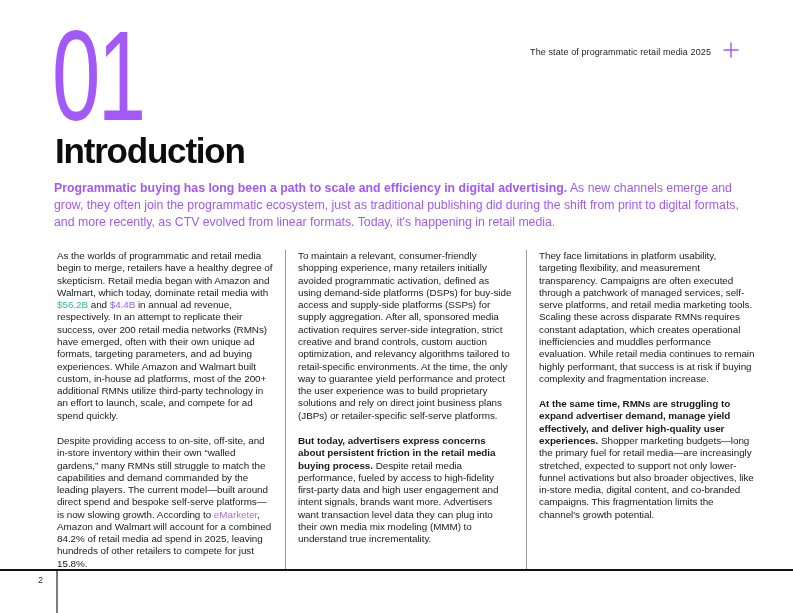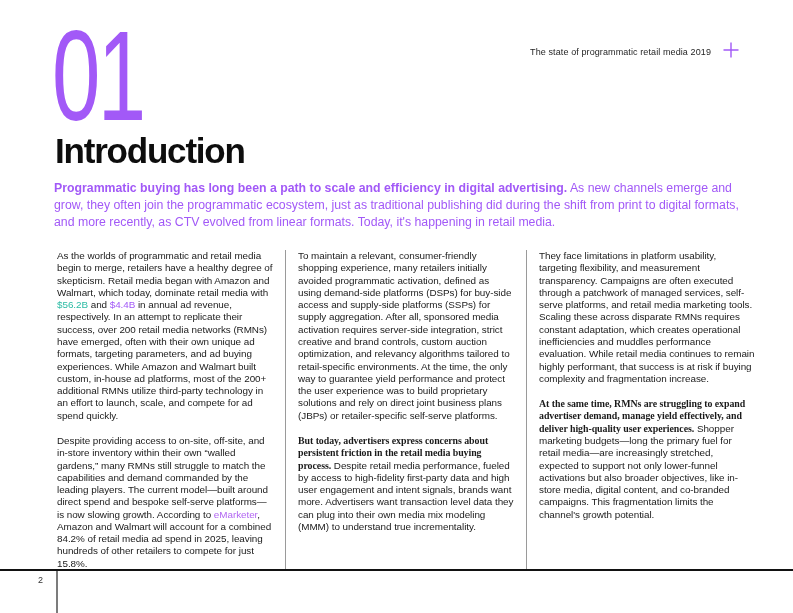--- a/index.html
+++ b/index.html
@@ -38,34 +38,34 @@
   .cols{
     position:absolute;left:57px;top:250px;width:698px;height:319px;
     display:flex;
   }
   .col{width:216px;flex:none;font-size:9.9px;line-height:1.24;letter-spacing:-0.05px;color:#1a1a1a;}
   .col p{margin:0 0 13px 0;}
   .vdiv{width:1px;flex:none;background:#9a9a9a;margin:0 12px;height:100%;}
   .val-teal{color:#2bbba4;}
   .val-purple{color:#a259f7;}
   .link{color:#b266f2;text-decoration:none;cursor:pointer;}
-  .bold-lead{font-weight:700;font-family:Liberation Serif, serif;}
+  .bold-lead{font-weight:700;}
 
   
   .footer-rule{position:absolute;left:0;top:569px;width:793px;height:2px;background:#121212;}
   .page-number{position:absolute;left:38px;top:575px;font-size:9px;color:#333;}
   .footer-tick{position:absolute;left:56px;top:571px;width:2px;height:42px;background:#7c7c7c;}
 </style>
 </head>
 <body>
 
 <div class="page">
 
   <div class="header">
-    <span class="header-title">The state of programmatic retail media 2019</span>
+    <span class="header-title">The state of programmatic retail media 2025</span>
     <span class="plus-icon">
       <svg width="16" height="16" viewBox="0 0 16 16">
         <path d="M8 0.5 V15.5 M0.5 8 H15.5" stroke="#a259f7" stroke-width="1.4" fill="none"></path>
       </svg>
     </span>
   </div>
 
   <div class="chapter-number">01</div>
   <h1 class="chapter-title" style="margin:0;">Introduction</h1>
 

